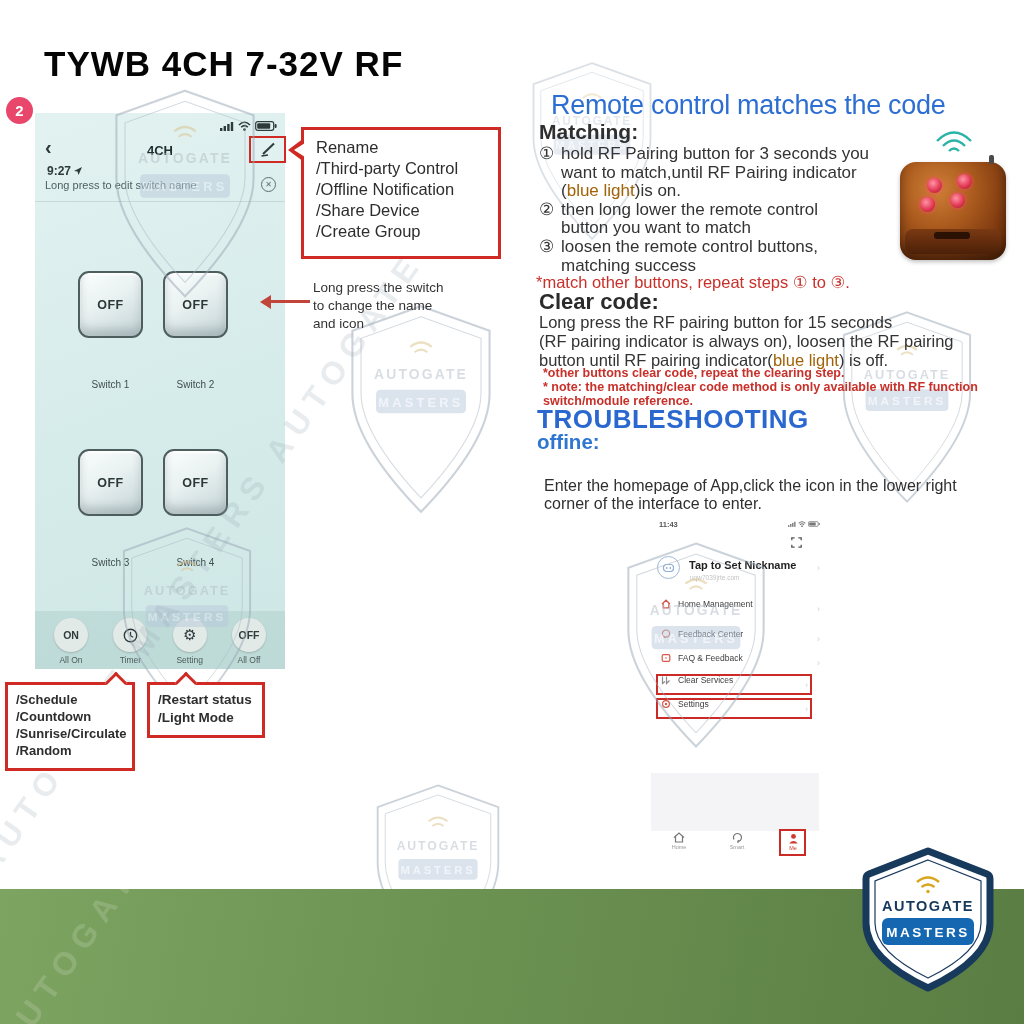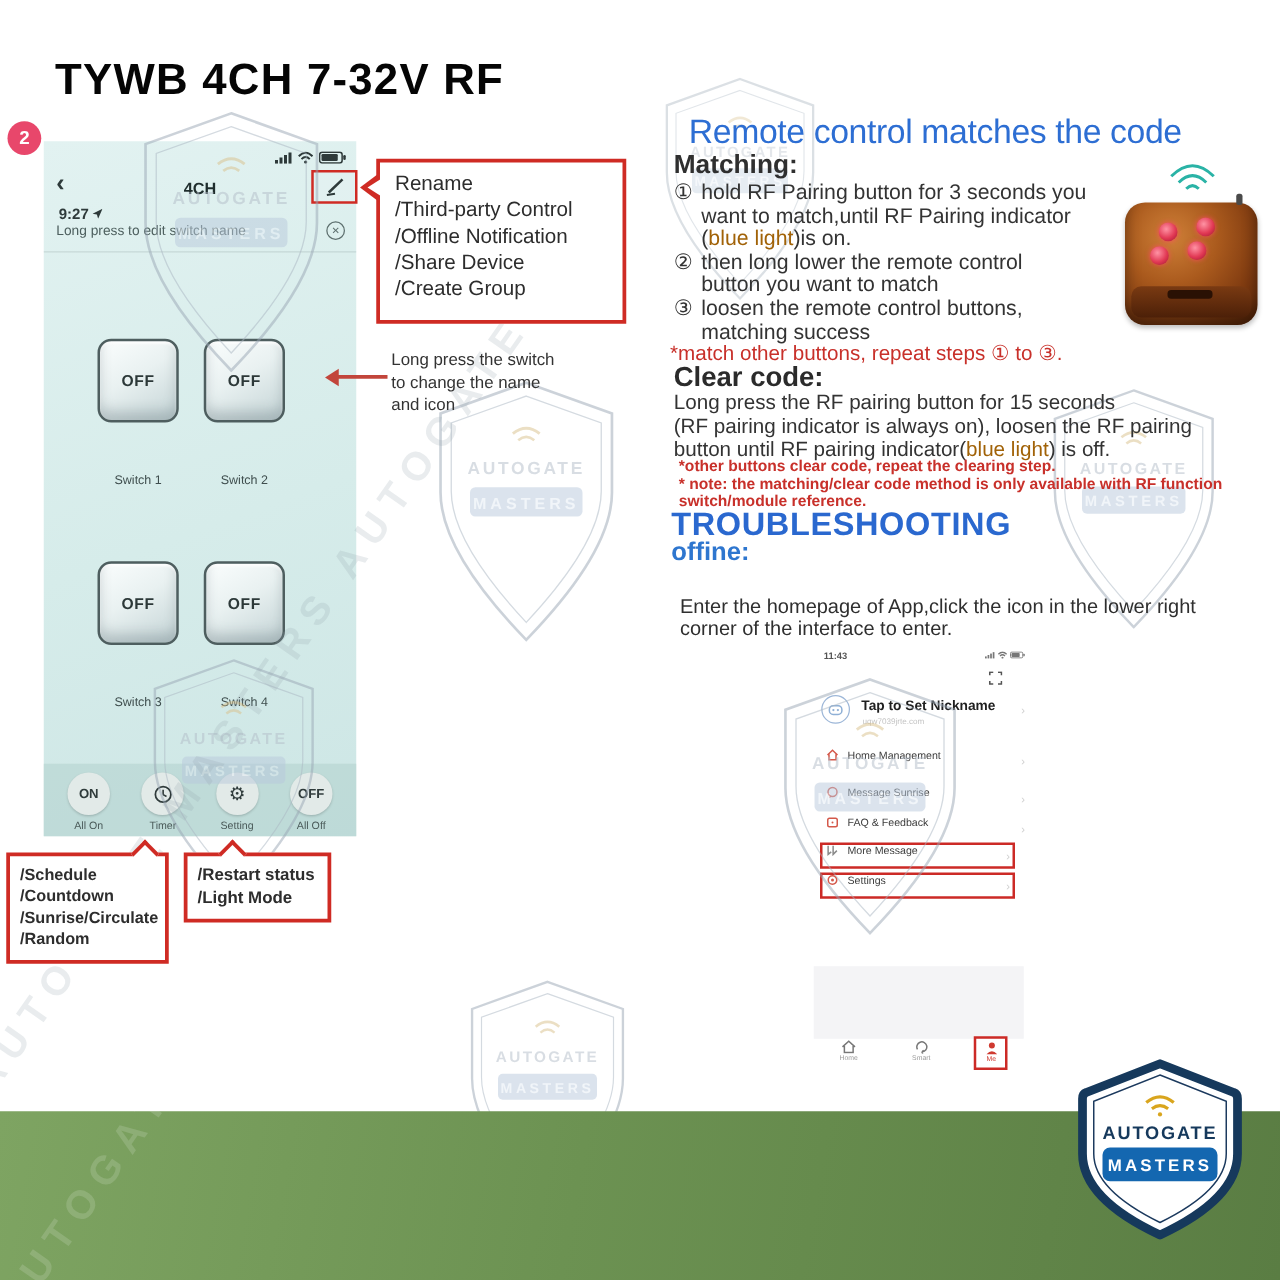--- a/index.html
+++ b/index.html
@@ -375,38 +375,38 @@
           <path d="M1 5 L5 1.2 L9 5 M2.2 4.4 V8.8 H7.8 V4.4" fill="none" stroke="#d4584a" stroke-width="1.2"></path>
         </svg>
       <span class="p2-rlabel">Home Management</span>
       <div class="p2-chev" style="right:8px;top:6px">›</div>
     </div>
     <div class="abs p2-row" style="top:112px">
       <svg class="icon-svg" width="10" height="10" viewBox="0 0 10 10">
           <circle cx="5" cy="4.6" r="3.6" fill="none" stroke="#d4584a" stroke-width="1.2"></circle>
           <path d="M3 7.6 L2.4 9.4 L4.8 8.2" fill="#d4584a"></path>
         </svg>
-      <span class="p2-rlabel">Message Sunrise</span>
+      <span class="p2-rlabel">Feedback Center</span>
       <div class="p2-chev" style="right:8px;top:6px">›</div>
     </div>
     <div class="abs p2-row" style="top:136px">
       <svg class="icon-svg" width="10" height="10" viewBox="0 0 10 10">
           <rect x="1.2" y="1.6" width="7.6" height="6.8" rx="1.4" fill="none" stroke="#d4584a" stroke-width="1.2"></rect>
           <circle cx="5" cy="5" r="0.8" fill="#d4584a"></circle>
         </svg>
       <span class="p2-rlabel">FAQ &amp; Feedback</span>
       <div class="p2-chev" style="right:8px;top:6px">›</div>
     </div>
 
     <div class="abs p2-redbox" style="top:157px"></div>
     <div class="abs p2-row" style="top:158px">
       <svg class="icon-svg" width="10" height="10" viewBox="0 0 10 10">
           <path d="M1.5 1.5 L1.5 8.5 L4 6.5 M5.5 1.5 L5.5 8.5 L8.5 5.5" fill="none" stroke="#8a8a8a" stroke-width="1.2"></path>
         </svg>
-      <span class="p2-rlabel">More Message</span>
+      <span class="p2-rlabel">Clear Services</span>
       <div class="p2-chev" style="right:20px;top:6px">›</div>
     </div>
 
     <div class="abs p2-redbox" style="top:181px"></div>
     <div class="abs p2-row" style="top:182px">
       <svg class="icon-svg" width="10" height="10" viewBox="0 0 10 10">
           <circle cx="5" cy="5" r="3.4" fill="none" stroke="#d4584a" stroke-width="1.2"></circle>
           <circle cx="5" cy="5" r="1.2" fill="#d4584a"></circle>
         </svg>
       <span class="p2-rlabel">Settings</span>

